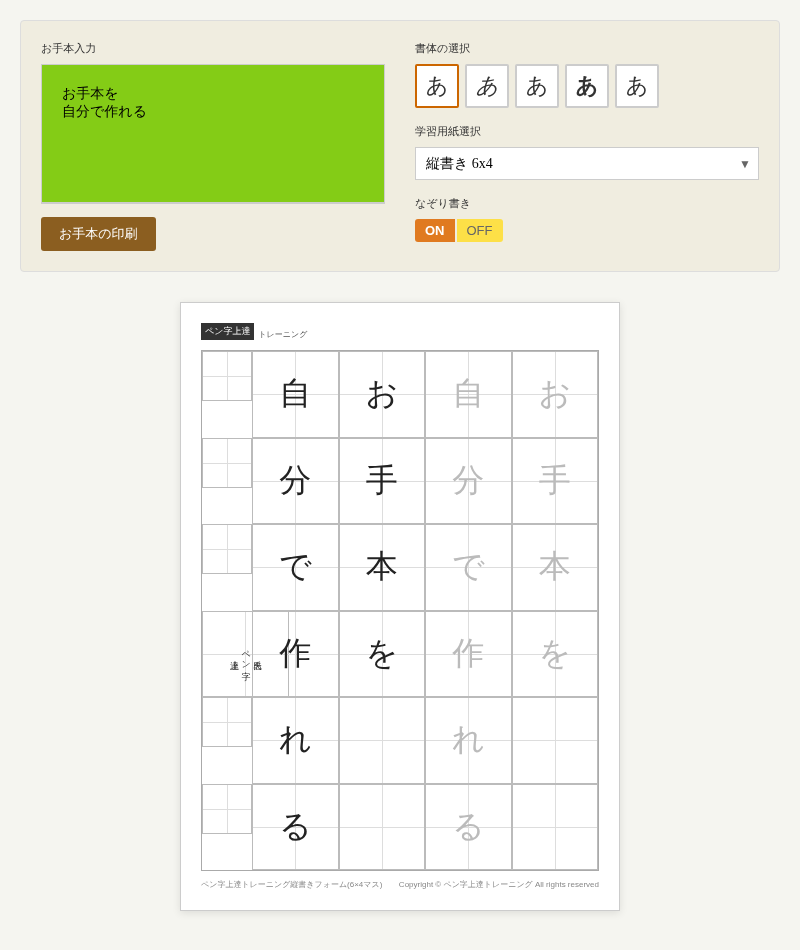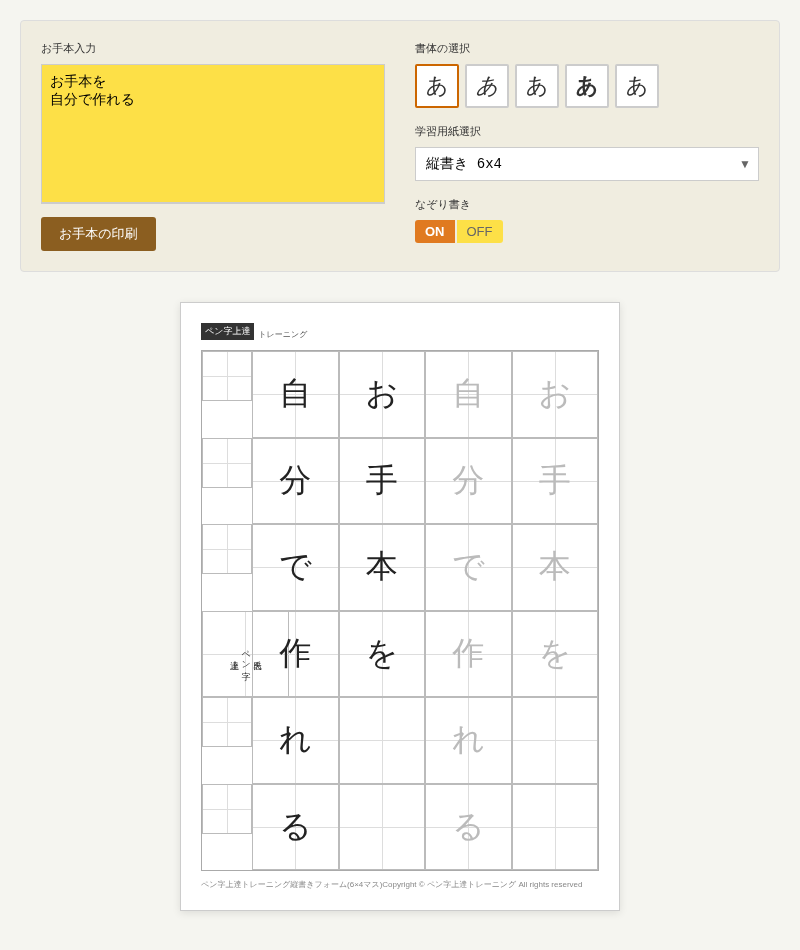--- a/index.html
+++ b/index.html
@@ -35,22 +35,22 @@
       color: #333;
       margin-bottom: 8px;
       font-weight: normal;
       font-family: Liberation Mono, monospace;
     }
 
     .text-input-area {
       width: 100%;
       height: 140px;
       border: 1px solid #ccc;
-      background: #fde047;
-      padding: 8px;
+      background: #84cc16;
+      padding: 20px;
       font-size: 14px;
       font-family: 'Hiragino Sans', 'Meiryo', sans-serif;
       resize: none;
       outline: none;
       border-bottom: 2px solid #ccc;
     }
 
     .print-button {
       margin-top: 10px;
       background: #8b5e20;
@@ -100,21 +100,21 @@
       margin-bottom: 16px;
     }
 
     .paper-select {
       width: 100%;
       padding: 8px 30px 8px 10px;
       border: 1px solid #ccc;
       background: #fff;
       appearance: none;
       font-size: 14px;
-      font-family: Liberation Mono, monospace;
+      font-family: Liberation Serif, serif;
       cursor: pointer;
       outline: none;
     }
 
     .select-arrow {
       position: absolute;
       right: 8px;
       top: 50%;
       transform: translateY(-50%);
       pointer-events: none;
@@ -252,20 +252,21 @@
 
     
     .char-main {
       color: #222;
       font-family: 'Hiragino Mincho Pro', 'Yu Mincho', serif;
     }
 
     .doc-footer {
       margin-top: 8px;
       display: flex;
+      justify-content: space-between;
       font-size: 8px;
       color: #888;
     }
   </style>
 </head>
 <body>
 
 <div class="control-panel">
   <div class="left-section">
     <div class="section-label">お手本入力</div>

